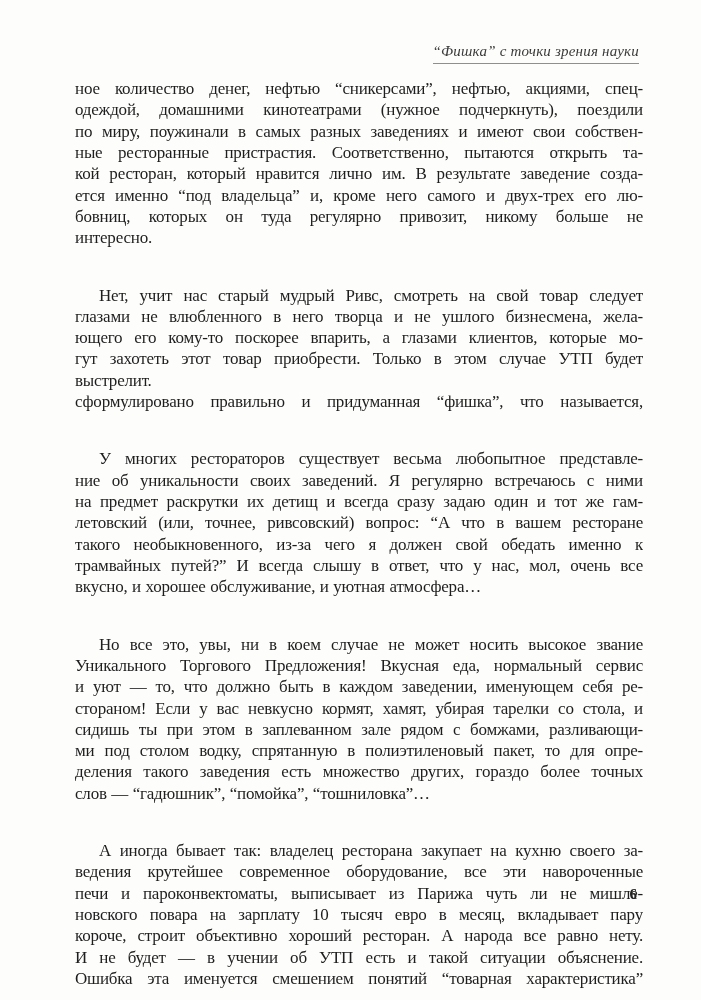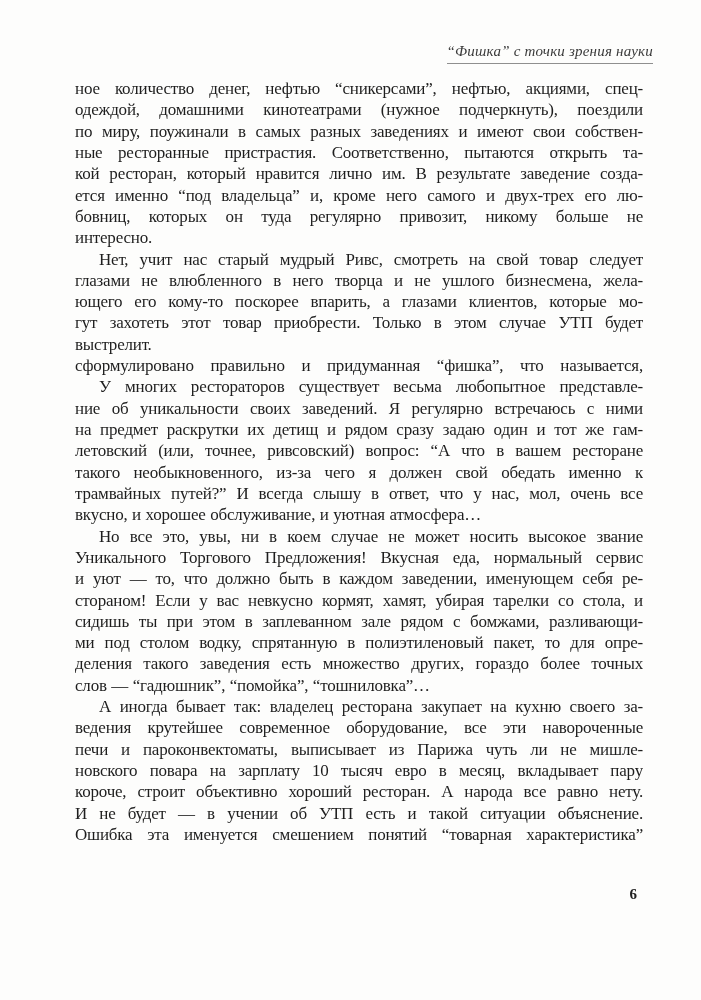--- a/index.html
+++ b/index.html
@@ -12,21 +12,21 @@
     width: 701px;
     height: 1000px;
     margin: 0 auto;
     background: #fdfdfc;
     overflow: hidden;
     font-family: "Liberation Serif", "DejaVu Serif", serif;
   }
   .running-head {
     position: absolute;
     top: 42px;
-    right: 48px;
+    right: 62px;
     text-align: right;
   }
   .running-head .head-text {
     display: inline-block;
     font-style: italic;
     font-size: 15px;
     color: #3b3b3b;
     letter-spacing: 0.2px;
     padding-bottom: 3px;
     border-bottom: 1px solid #8f8f8f;
@@ -49,20 +49,21 @@
     letter-spacing: -0.2px;
     word-spacing: 0.5px;
     color: #1e1e1e;
     text-align: justify;
     text-align-last: justify;
     white-space: normal;
     overflow: hidden;
   }
   .line.indent {
     text-indent: 24px;
+    margin-top: 36px;
   }
   .line.endline {
     text-align-last: left;
   }
   .page-number {
     position: absolute;
     top: 886px;
     right: 63px;
     font-size: 15px;
     font-weight: bold;
@@ -94,21 +95,21 @@
         <span class="line indent">Нет, учит нас старый мудрый Ривс, смотреть на свой товар следует</span>
         <span class="line">глазами не влюбленного в него творца и не ушлого бизнесмена, жела-</span>
         <span class="line">ющего его кому-то поскорее впарить, а глазами клиентов, которые мо-</span>
         <span class="line">гут захотеть этот товар приобрести. Только в этом случае УТП будет</span>
         <span class="line endline">выстрелит.</span>
         <span class="line">сформулировано правильно и придуманная “фишка”, что называется,</span>
       </p>
       <p class="para">
         <span class="line indent">У многих рестораторов существует весьма любопытное представле-</span>
         <span class="line">ние об уникальности своих заведений. Я регулярно встречаюсь с ними</span>
-        <span class="line">на предмет раскрутки их детищ и рядом сразу задаю один и тот же гам-</span>
+        <span class="line">на предмет раскрутки их детищ и всегда сразу задаю один и тот же гам-</span>
         <span class="line">летовский (или, точнее, ривсовский) вопрос: “А что в вашем ресторане</span>
         <span class="line">такого необыкновенного, из-за чего я должен свой обедать именно к</span>
         <span class="line">трамвайных путей?” И всегда слышу в ответ, что у нас, мол, очень все</span>
         <span class="line endline">вкусно, и хорошее обслуживание, и уютная атмосфера…</span>
       </p>
       <p class="para">
         <span class="line indent">Но все это, увы, ни в коем случае не может носить высокое звание</span>
         <span class="line">Уникального Торгового Предложения! Вкусная еда, нормальный сервис</span>
         <span class="line">и уют — то, что должно быть в каждом заведении, именующем себя ре-</span>
         <span class="line">стораном! Если у вас невкусно кормят, хамят, убирая тарелки со стола, и</span>

